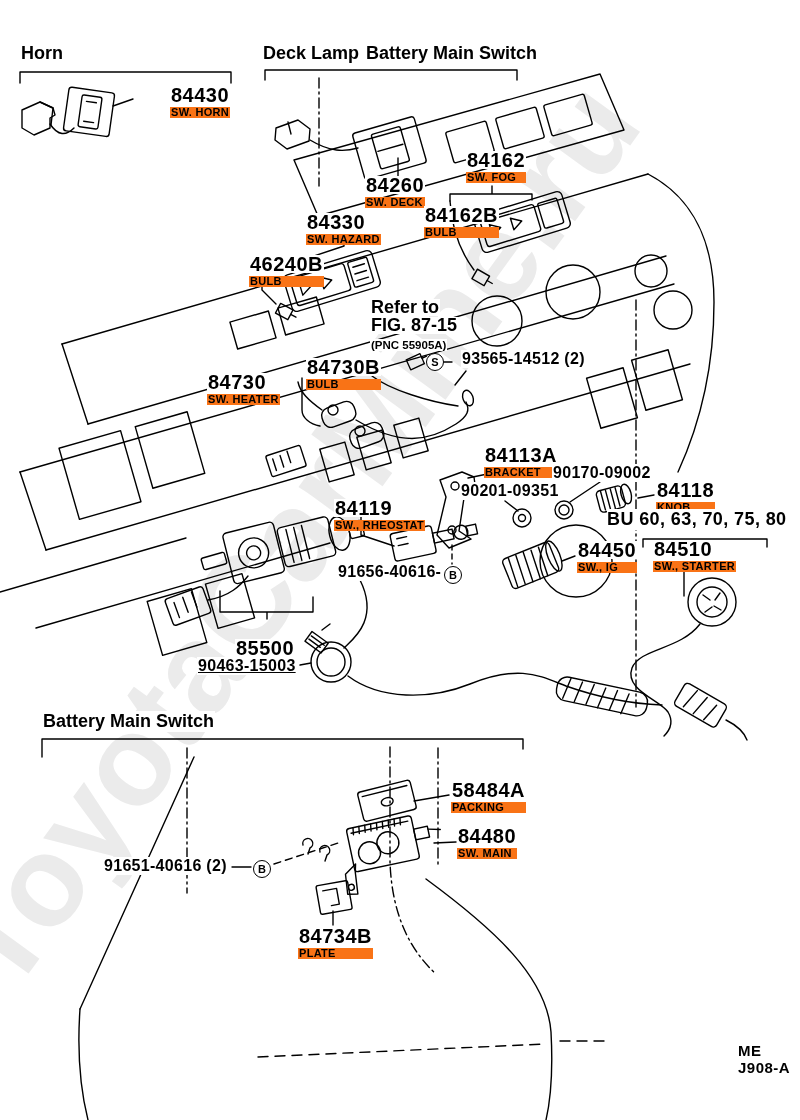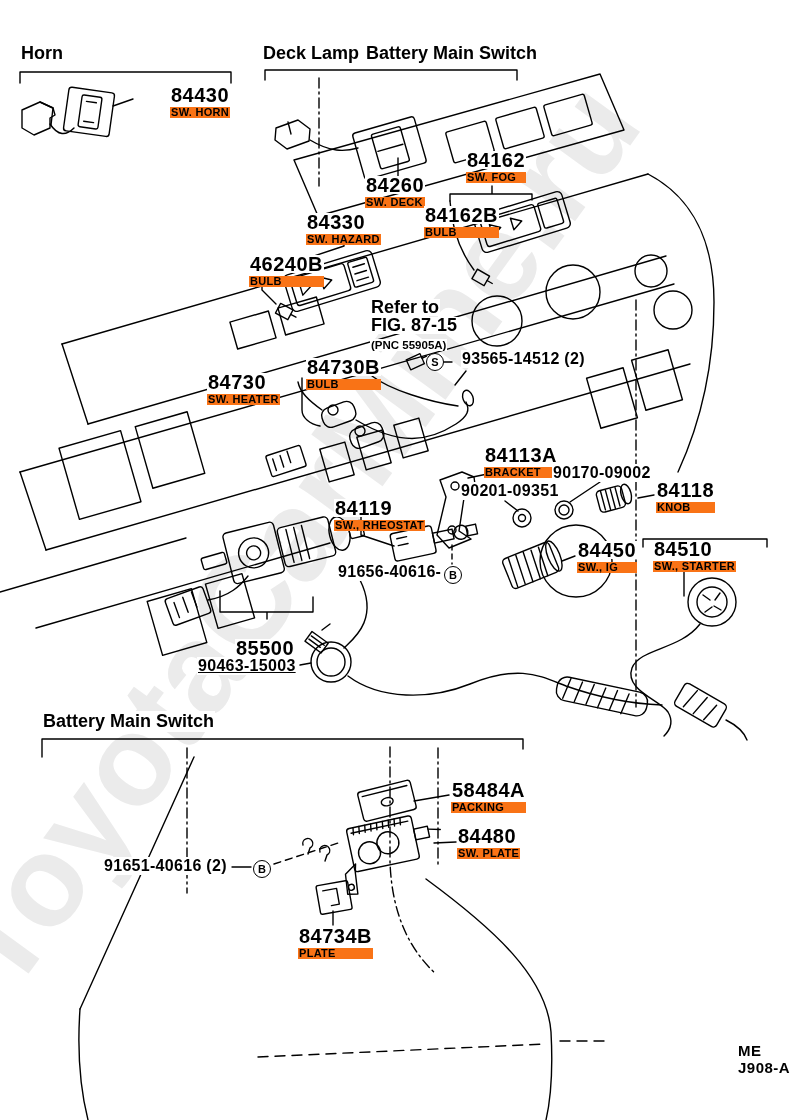--- a/index.html
+++ b/index.html
@@ -348,32 +348,33 @@
       <div class="part" style="left: 249px; top: 255px;"><div class="num">46240B</div><div class="sub">BULB</div></div>
       <div class="part" style="left: 207px; top: 373px;"><div class="num">84730</div><div class="sub">SW. HEATER</div></div>
       <div class="part" style="left: 306px; top: 358px;"><div class="num">84730B</div><div class="sub">BULB</div></div>
       <div class="part" style="left: 484px; top: 446px;"><div class="num">84113A</div><div class="sub">BRACKET</div></div>
       <div class="part" style="left: 656px; top: 481px;"><div class="num">84118</div><div class="sub">KNOB</div></div>
       <div class="part" style="left: 334px; top: 488px; margin-top: 11px;"><div class="num">84119</div><div class="sub">SW., RHEOSTAT</div></div>
       <div class="part" style="left: 577px; top: 541px;"><div class="num">84450</div><div class="sub">SW., IG</div></div>
       <div class="part" style="left: 653px; top: 540px;"><div class="num">84510</div><div class="sub">SW., STARTER</div></div>
       <div class="part" style="left: 235px; top: 615px; margin-top: 24px;"><div class="num">85500</div><div class="sub">LIGHTER</div></div>
       <div class="part" style="left: 451px; top: 781px;"><div class="num">58484A</div><div class="sub">PACKING</div></div>
-      <div class="part" style="left: 457px; top: 827px;"><div class="num">84480</div><div class="sub">SW. PLATE</div></div>
+      <div class="part" style="left: 457px; top: 827px;"><div class="num">84480</div><div class="sub">SW. MAIN</div></div>
       <div class="part" style="left: 298px; top: 927px;"><div class="num">84734B</div><div class="sub">PLATE</div></div>
       <div class="fnum" style="left: 461px; top: 350px;">93565-14512 (2)</div>
       <div class="fnum" style="left: 552px; top: 464px;">90170-09002</div>
       <div class="fnum" style="left: 460px; top: 482px;">90201-09351</div>
       <div class="fnum" style="left: 337px; top: 563px;">91656-40616-</div>
       <div class="fnum" style="left: 197px; top: 657px; text-decoration: underline;">90463-15003</div>
       <div class="fnum" style="left: 103px; top: 857px;">91651-40616 (2)</div>
       <div class="marker" style="left: 426px; top: 353px;">S</div>
       <div class="marker" style="left: 444px; top: 566px;">B</div>
       <div class="marker" style="left: 253px; top: 860px;">B</div>
       <div class="note" style="left: 370px; top: 299px;">
         <div><div class="n1">Refer to</div></div>
         <div><div class="n1">FIG. 87-15</div></div>
         <div><div class="n3">(PNC 55905A)</div></div>
       </div>
+      <div class="bu" style="left: 607px; top: 509px;">BU 60, 63, 70, 75, 80</div>
     </div>
 
   <div class="footer">ME J908-A</div>
 </div>
 
 </body></html>

